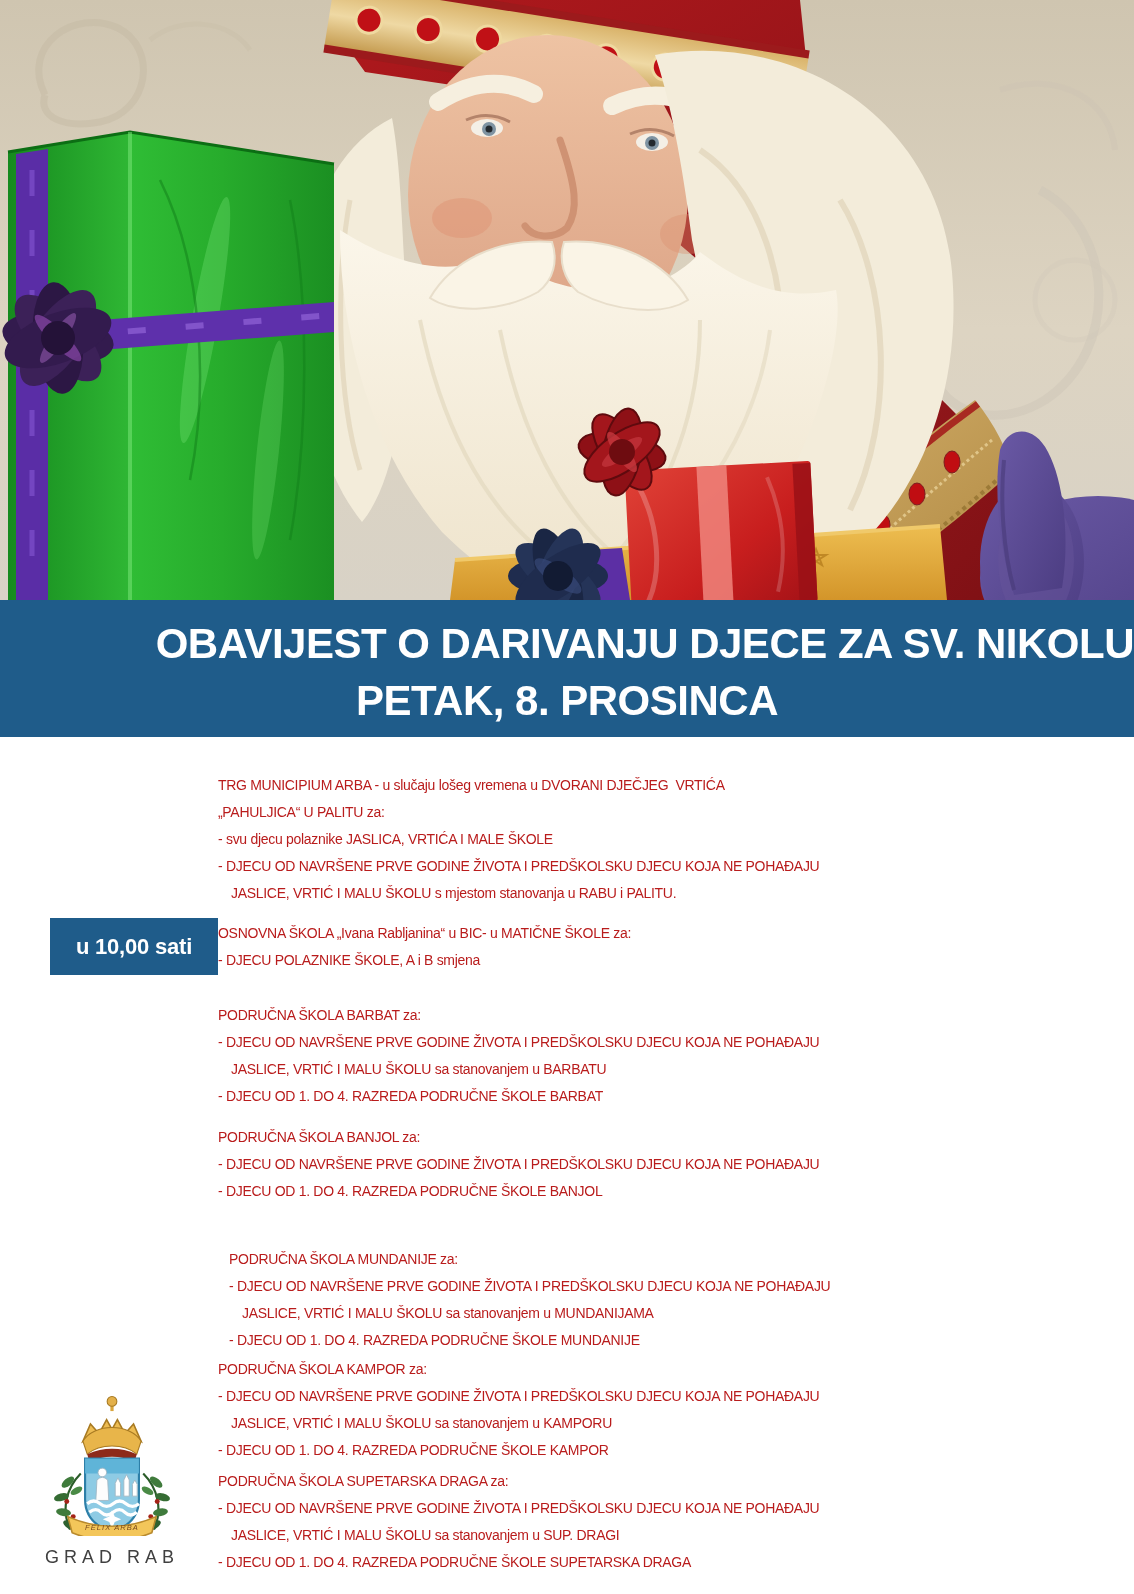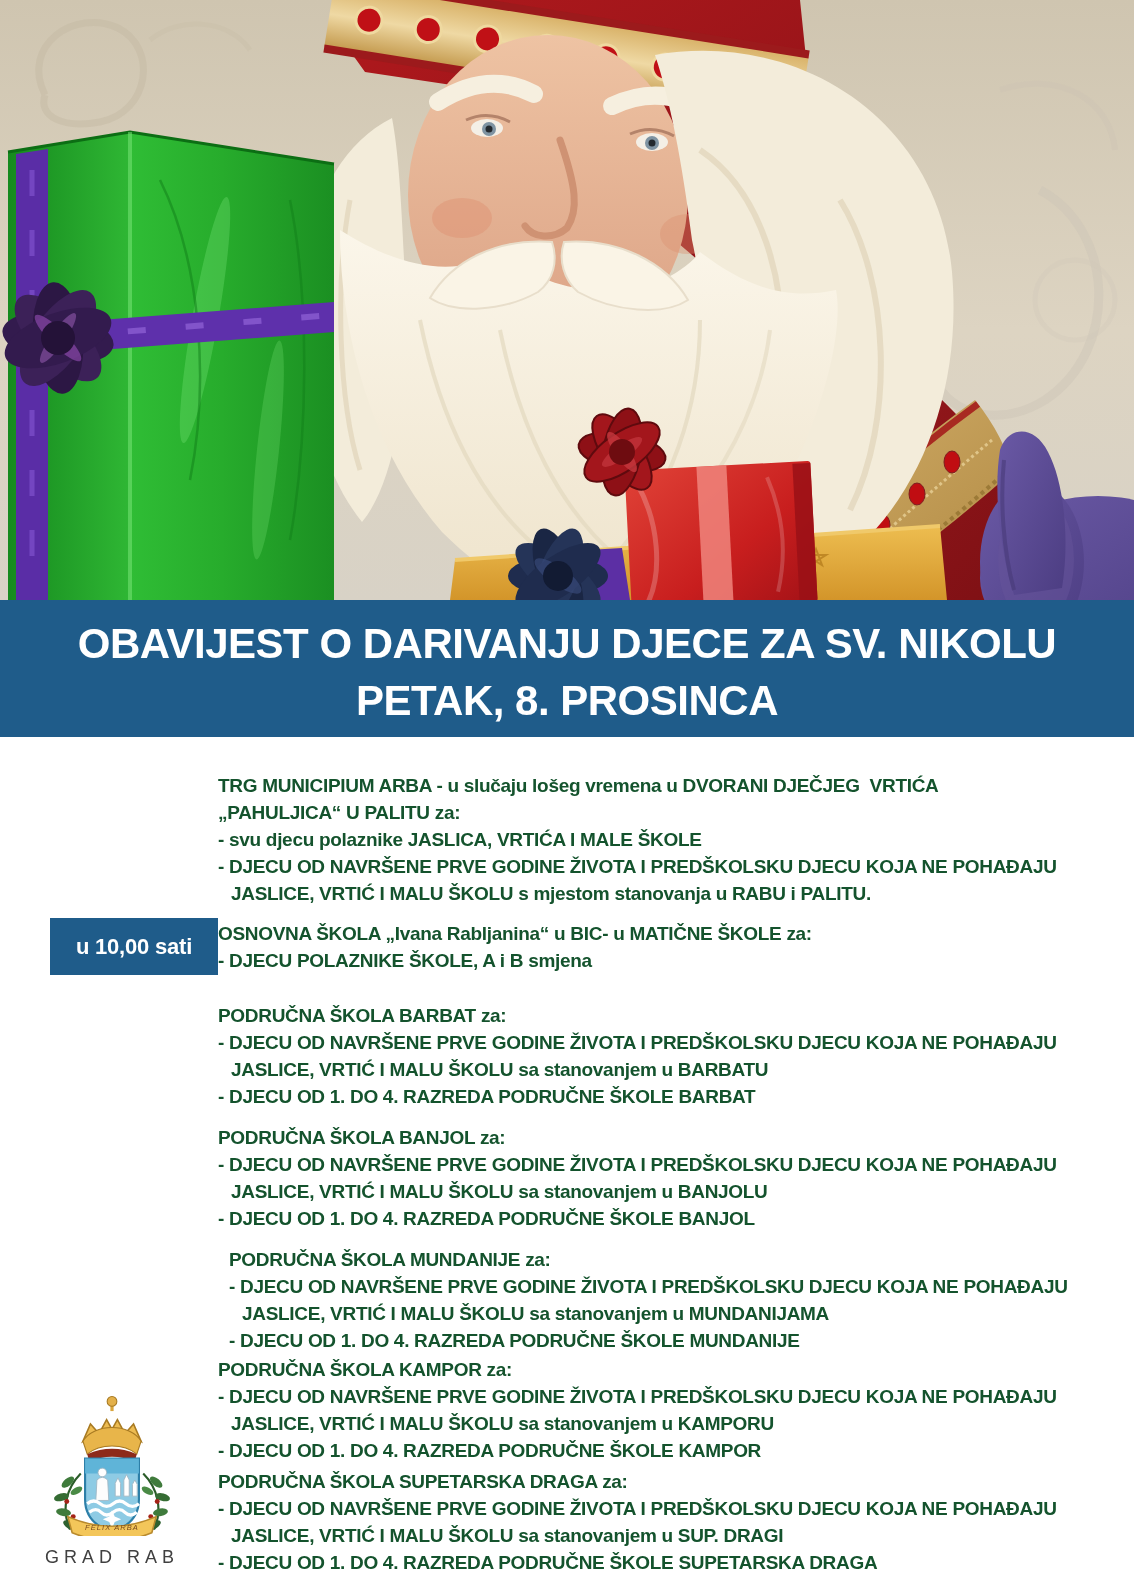--- a/index.html
+++ b/index.html
@@ -4,31 +4,31 @@
 <style>
   html,body{margin:0;padding:0;background:#ffffff;}
   .poster{position:relative;width:1134px;height:1594px;background:#ffffff;overflow:hidden;
           font-family:"Liberation Sans",sans-serif;}
   
   .hero{position:absolute;top:0;left:0;width:1134px;height:600px;}
   
   .banner{position:absolute;top:600px;left:0;width:1134px;height:137px;background:#1f5c8a;}
   .banner .t1,.banner .t2{color:#ffffff;font-weight:700;text-align:center;
         font-size:42px;line-height:57px;letter-spacing:-0.5px;white-space:pre;}
-  .banner .t1{padding-top:15px;}
+  .banner .t1{padding-top:15px;text-align:right;}
   
   .badge{position:absolute;left:50px;background:#1f5c8a;color:#ffffff;font-weight:700;
         font-size:22px;display:flex;align-items:center;justify-content:center;
         letter-spacing:-0.2px;}
   .badge1{top:770px;width:152px;height:48px;}
   .badge2{top:918px;width:168px;height:57px;}
   
   .block{position:absolute;left:218px;width:905px;}
-  .tline{white-space:pre;font-weight:700;font-size:19px;line-height:27px;
-         color:#14532d;letter-spacing:-0.3px;}
+  .tline{white-space:pre;font-weight:400;font-size:14px;line-height:27px;
+         color:#b91c1c;letter-spacing:-0.3px;}
   .cont{padding-left:13px;}
   .blockA{top:772px;} .blockB{top:920px;} .blockC{top:1002px;} .blockD{top:1124px;}
   .blockE{top:1246px;margin-left:11px;} .blockF{top:1356px;} .blockG{top:1468px;}
   
   .crest{position:absolute;left:52px;top:1396px;font-style:italic;}
   .logo-caption{position:absolute;left:28px;top:1547px;width:168px;text-align:center;
         color:#404040;font-size:18px;font-weight:400;letter-spacing:5px;white-space:pre;}
 </style>
 </head>
 <body>
@@ -269,21 +269,20 @@
   <div class="block blockC">
     <div class="tline">PODRUČNA ŠKOLA BARBAT za:</div>
     <div class="tline">- DJECU OD NAVRŠENE PRVE GODINE ŽIVOTA I PREDŠKOLSKU DJECU KOJA NE POHAĐAJU</div>
     <div class="tline cont">JASLICE, VRTIĆ I MALU ŠKOLU sa stanovanjem u BARBATU</div>
     <div class="tline">- DJECU OD 1. DO 4. RAZREDA PODRUČNE ŠKOLE BARBAT</div>
   </div>
 
   <div class="block blockD">
     <div class="tline">PODRUČNA ŠKOLA BANJOL za:</div>
     <div class="tline">- DJECU OD NAVRŠENE PRVE GODINE ŽIVOTA I PREDŠKOLSKU DJECU KOJA NE POHAĐAJU</div>
-    <div class="tline cont">JASLICE, VRTIĆ I MALU ŠKOLU sa stanovanjem u BANJOLU</div>
     <div class="tline">- DJECU OD 1. DO 4. RAZREDA PODRUČNE ŠKOLE BANJOL</div>
   </div>
 
   <div class="block blockE">
     <div class="tline">PODRUČNA ŠKOLA MUNDANIJE za:</div>
     <div class="tline">- DJECU OD NAVRŠENE PRVE GODINE ŽIVOTA I PREDŠKOLSKU DJECU KOJA NE POHAĐAJU</div>
     <div class="tline cont">JASLICE, VRTIĆ I MALU ŠKOLU sa stanovanjem u MUNDANIJAMA</div>
     <div class="tline">- DJECU OD 1. DO 4. RAZREDA PODRUČNE ŠKOLE MUNDANIJE</div>
   </div>
 

